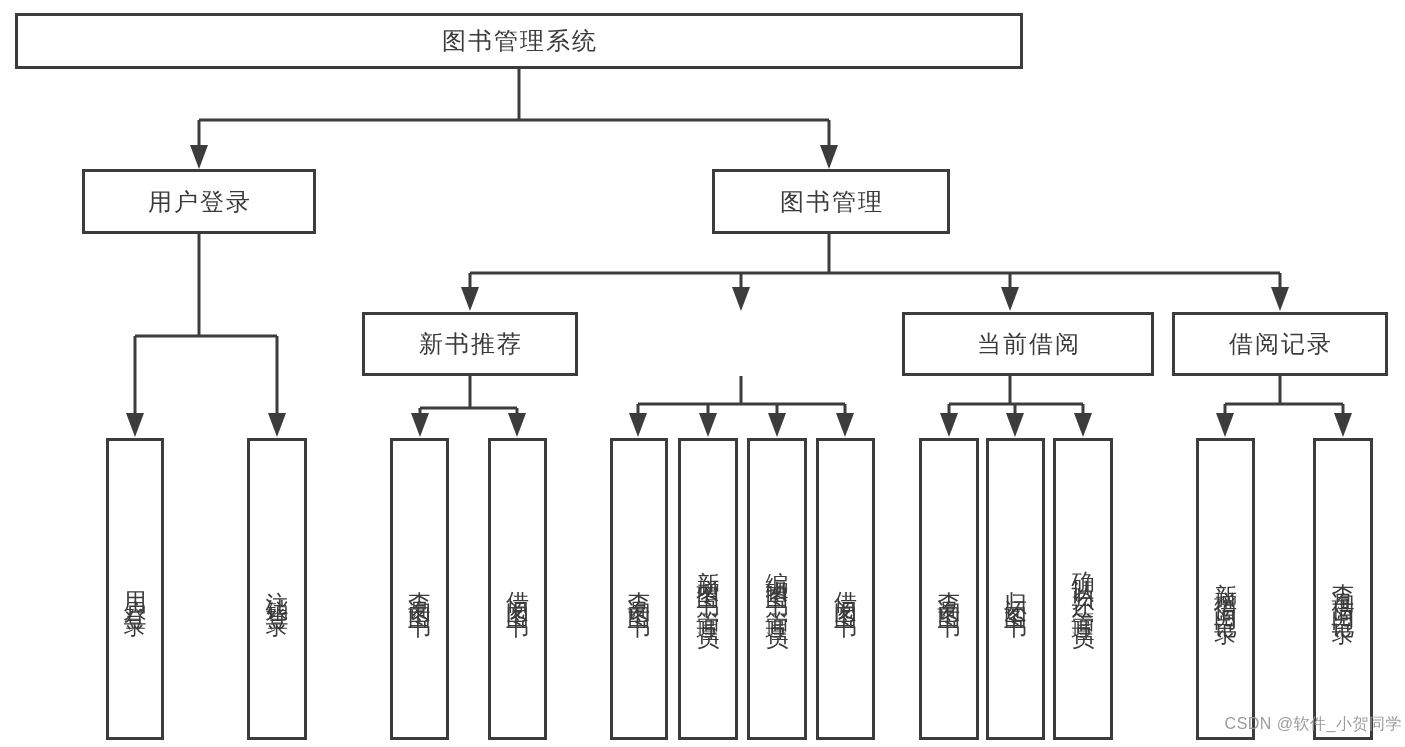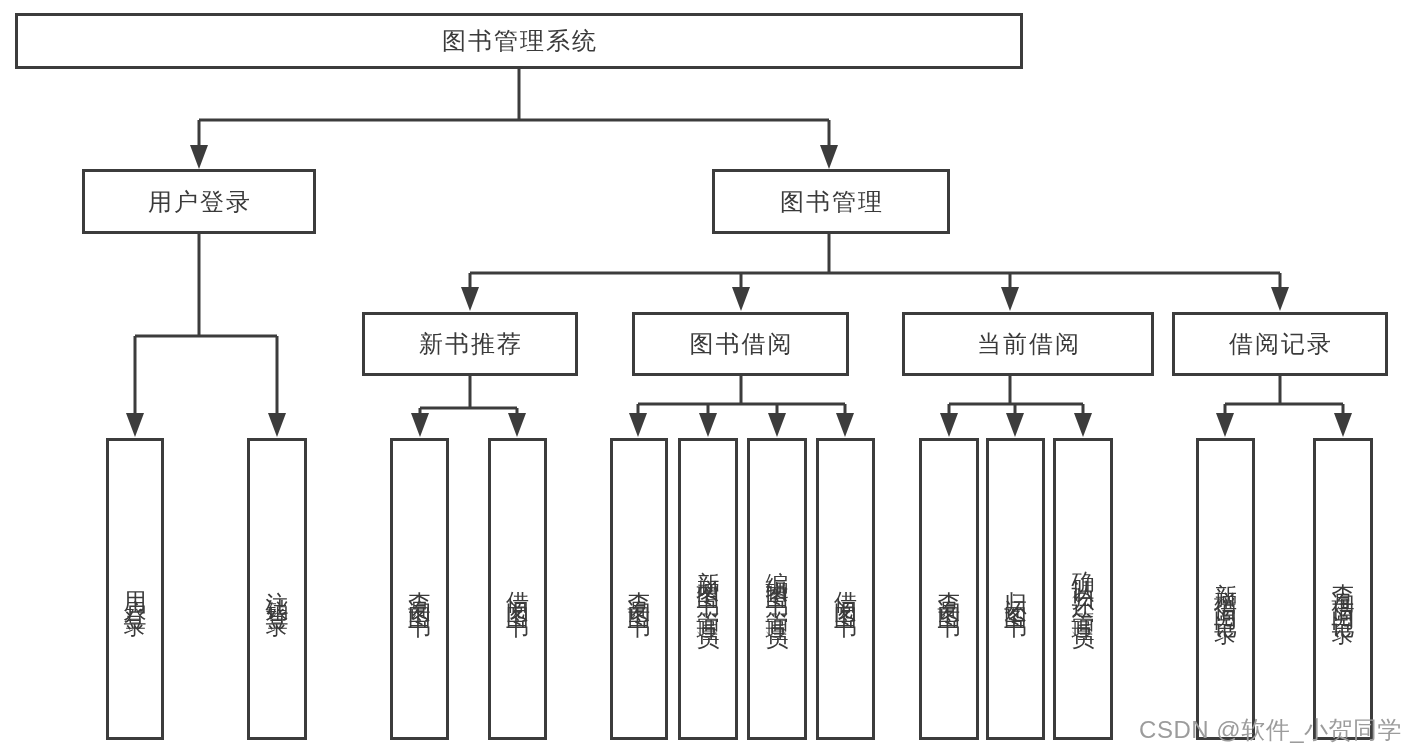--- a/index.html
+++ b/index.html
@@ -39,21 +39,21 @@
     top:438px;height:302px;
     writing-mode:vertical-rl;
     text-orientation:mixed;
     font-size:23px;
     letter-spacing:8px;
     line-height:1;
   }
   .watermark{
     position:absolute;
     top:714px;right:3px;
-    font-size:24px;
+    font-size:16px;
     color:var(--watermark);
     letter-spacing:0.5px;
     z-index:5;
     white-space:nowrap;
   }
 </style>
 </head>
 <body>
 
 <div class="stage">
@@ -100,21 +100,20 @@
       <polygon points="1334,413 1352,413 1343,437"></polygon>
     </g>
   </svg>
 
   <div class="node hbox" style="left:15px;top:13px;width:1008px;height:56px;">图书管理系统</div>
 
   <div class="node hbox" style="left:82px;top:169px;width:234px;height:65px;">用户登录</div>
   <div class="node hbox" style="left:712px;top:169px;width:238px;height:65px;">图书管理</div>
 
   <div class="node hbox" style="left:362px;top:312px;width:216px;height:64px;">新书推荐</div>
-  <div class="node hbox" style="left:632px;top:312px;width:217px;height:64px;">图书借阅</div>
   <div class="node hbox" style="left:902px;top:312px;width:252px;height:64px;">当前借阅</div>
   <div class="node hbox" style="left:1172px;top:312px;width:216px;height:64px;">借阅记录</div>
 
   <div class="node vbox" style="left:106px;width:58px;">用户登录</div>
   <div class="node vbox" style="left:247px;width:60px;">注销登录</div>
 
   <div class="node vbox" style="left:390px;width:59px;">查询图书</div>
   <div class="node vbox" style="left:488px;width:59px;">借阅图书</div>
 
   <div class="node vbox" style="left:610px;width:58px;">查询图书</div>

